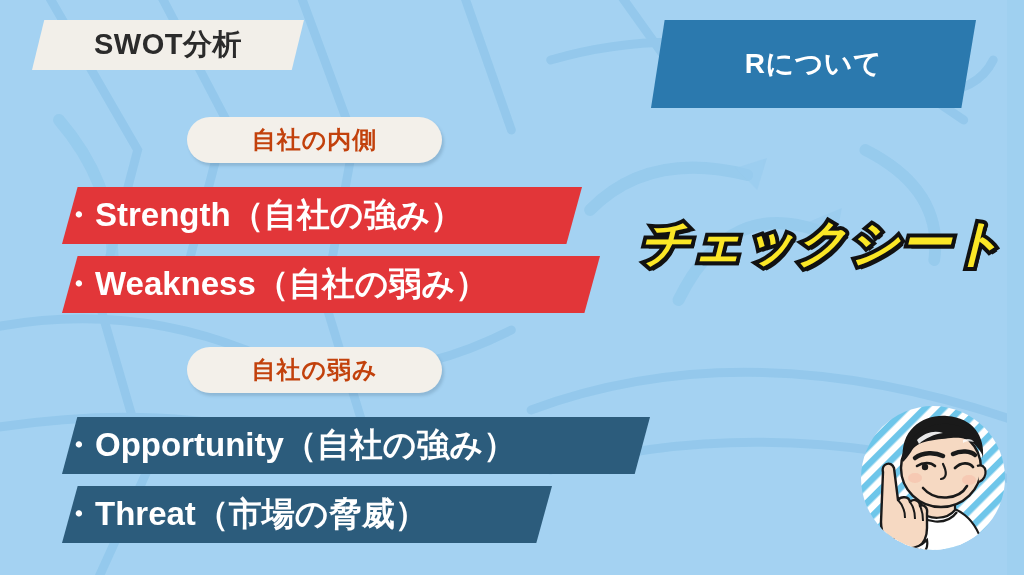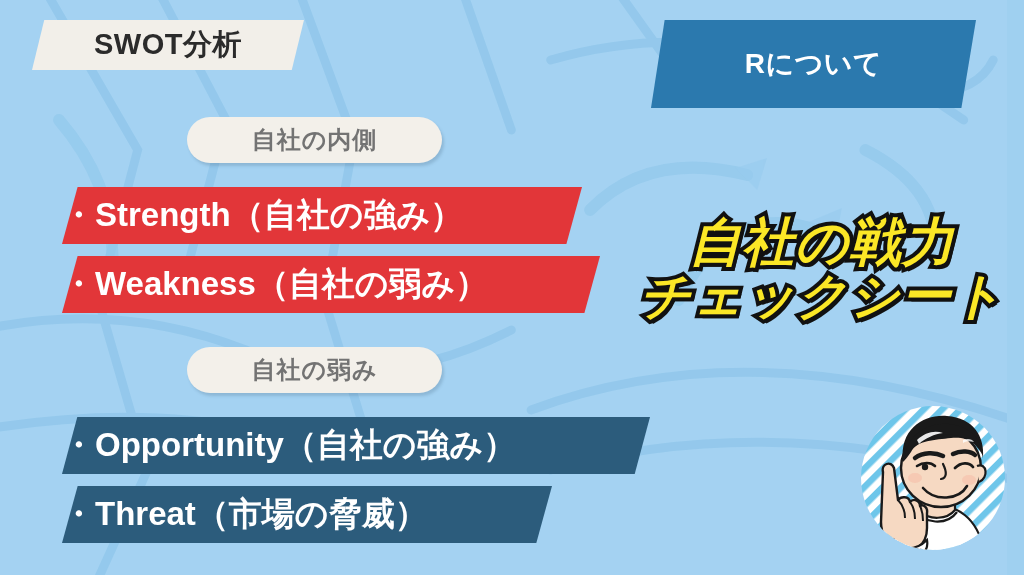--- a/index.html
+++ b/index.html
@@ -48,21 +48,21 @@
     line-height:1.15;letter-spacing:.3px;margin-top:1px;
   }
 
   
   .pill{
     position:absolute;height:46px;border-radius:23px;background:#f3f0ea;
     display:flex;align-items:center;justify-content:center;
     box-shadow:2px 3px 3px rgba(60,90,120,.22);
   }
   .pill .lbl{
-    font-size:24px;font-weight:bold;color:#737373;white-space:nowrap;letter-spacing:1px;
+    font-size:24px;font-weight:bold;color:#c2410c;white-space:nowrap;letter-spacing:1px;
   }
   #pill-inner{left:187px;top:117px;width:255px;}
   #pill-outer{left:187px;top:347px;width:255px;}
 
   
   .bar{
     position:absolute;height:57px;
     display:flex;align-items:center;
     filter:drop-shadow(2px 3px 2px rgba(50,80,110,.28));
   }
@@ -164,21 +164,20 @@
   </div>
 
   <div class="bar navy" id="bar-opportunity">
     <span class="lbl">・Opportunity（自社の強み）</span>
   </div>
   <div class="bar navy" id="bar-threat">
     <span class="lbl">・Threat（市場の脅威）</span>
   </div>
 
   <div class="headline">
-    <span class="hl l1">自社の戦力</span>
     <span class="hl l2">チェックシート</span>
   </div>
 
   <svg id="avatar" viewBox="0 0 156 156" aria-hidden="true">
     <defs>
       <pattern id="stripes" width="13" height="13" patternUnits="userSpaceOnUse" patternTransform="rotate(45)">
         <rect width="13" height="13" fill="#ffffff"></rect>
         <rect width="6.5" height="13" fill="#6ec6ea"></rect>
       </pattern>
       <clipPath id="circleClip">

